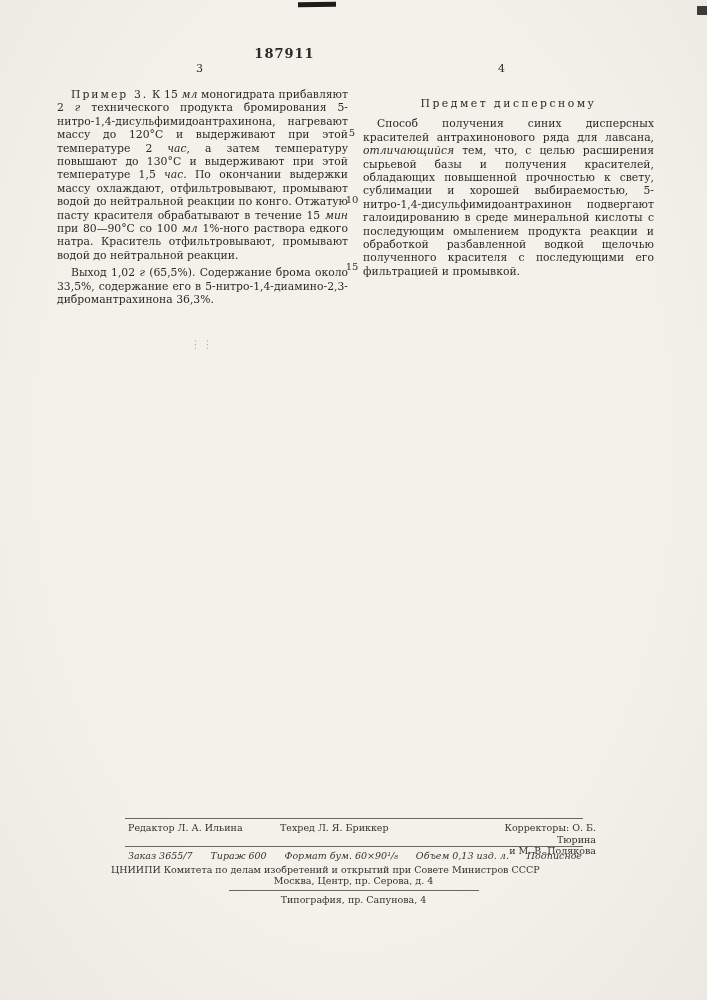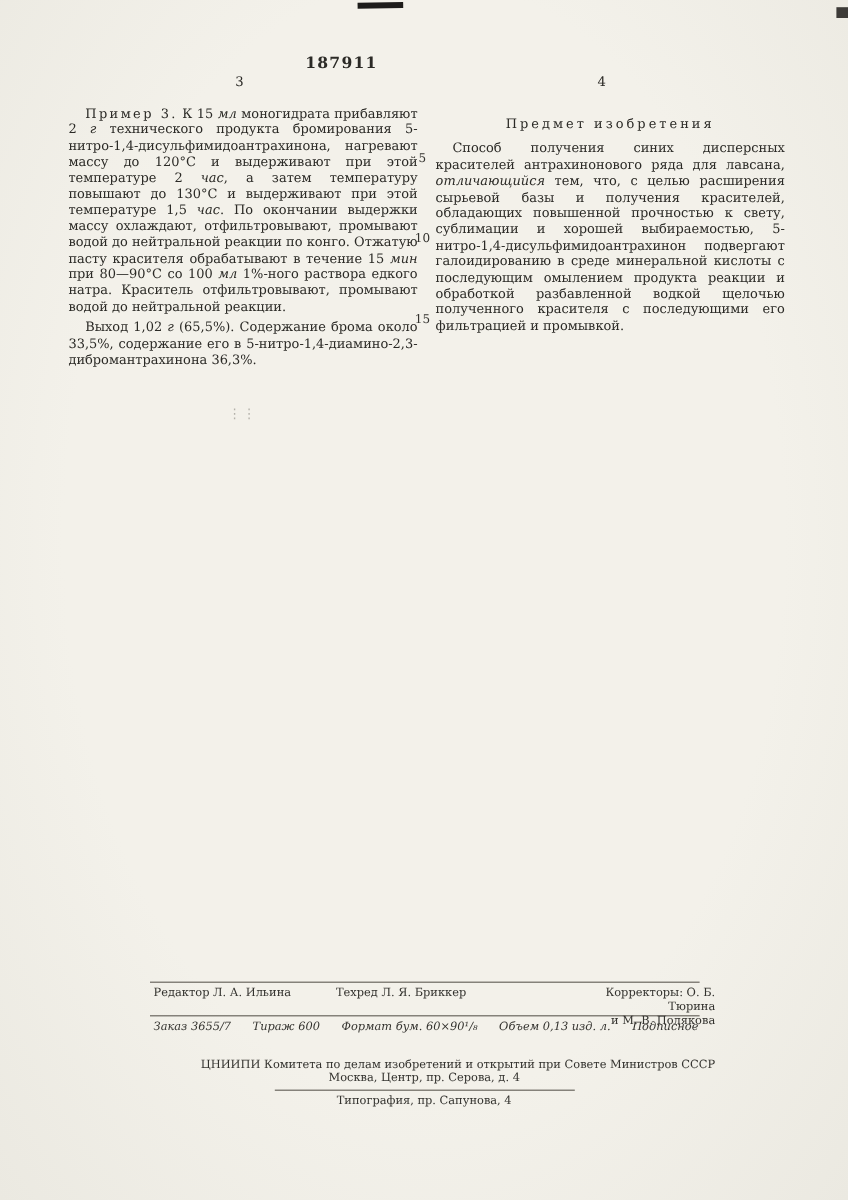--- a/index.html
+++ b/index.html
@@ -44,21 +44,21 @@
   .footer{position:absolute;left:111px;top:814px;width:485px;font-size:9.5px;line-height:11.5px;color:#33322e;}
   .footer .compiler{text-align:center;font-weight:bold;letter-spacing:.5px;}
   .rule{border:0;border-top:1px solid #6a675f;margin:0;}
   .rule1{margin-top:4px;margin-left:14px;width:458px;}
   .staff-row{position:relative;height:24px;margin-top:3px;}
   .staff-row .editor{position:absolute;left:17px;top:0;}
   .staff-row .techred{position:absolute;left:169px;top:0;}
   .staff-row .correctors{position:absolute;left:341px;top:0;text-align:right;margin-left:20px;}
   .rule2{margin-left:14px;width:458px;}
   .order-row{display:flex;justify-content:space-between;margin:3px 14px 0 17px;font-style:italic;}
-  .org1{text-align:right;margin-top:20px;}
+  .org1{text-align:left;margin-top:2px;}
   .org2{text-align:center;}
   .rule3{margin:3px auto 0 auto;width:250px;}
   .printer{text-align:center;margin-top:3px;}
 </style>
 </head>
 <body>
 
 <div class="page">
 
   <div class="artifact a1"></div>
@@ -68,21 +68,21 @@
   <div class="patent-number">187911</div>
   <div class="col-num left">3</div>
   <div class="col-num right">4</div>
 
   <div class="column left-col">
     <p class="para"><span class="sp">Пример 3.</span><span> К 15 </span><span class="it">мл</span><span> моногидрата прибавляют 2 </span><span class="it">г</span><span> технического продукта бромирования 5-нитро-1,4-дисульфимидоантрахинона, нагревают массу до 120°С и выдерживают при этой температуре 2 </span><span class="it">час</span><span>, а затем температуру повышают до 130°С и выдерживают при этой температуре 1,5 </span><span class="it">час</span><span>. По окончании выдержки массу охлаждают, отфильтровывают, промывают водой до нейтральной реакции по конго. Отжатую пасту красителя обрабатывают в течение 15 </span><span class="it">мин</span><span> при 80—90°С со 100 </span><span class="it">мл</span><span> 1%-ного раствора едкого натра. Краситель отфильтровывают, промывают водой до нейтральной реакции.</span></p>
     <p class="para"><span>Выход 1,02 </span><span class="it">г</span><span> (65,5%). Содержание брома около 33,5%, содержание его в 5-нитро-1,4-диамино-2,3-дибромантрахинона 36,3%.</span></p>
   </div>
 
   <div class="column right-col">
-    <div class="claim-heading">Предмет изобретения</div>
+    <div class="claim-heading">Предмет дисперсному</div>
     <p class="para"><span>Способ получения синих дисперсных красителей антрахинонового ряда для лавсана, </span><span class="it">отличающийся</span><span> тем, что, с целью расширения сырьевой базы и получения красителей, обладающих повышенной прочностью к свету, сублимации и хорошей выбираемостью, 5-нитро-1,4-дисульфимидоантрахинон подвергают галоидированию в среде минеральной кислоты с последующим омылением продукта реакции и обработкой разбавленной водкой щелочью полученного красителя с последующими его фильтрацией и промывкой.</span></p>
   </div>
 
   <div class="gutter-num g5">5</div>
   <div class="gutter-num g10">10</div>
   <div class="gutter-num g15">15</div>
 
   <div class="footer">
     <hr class="rule rule1">
     <div class="staff-row">

